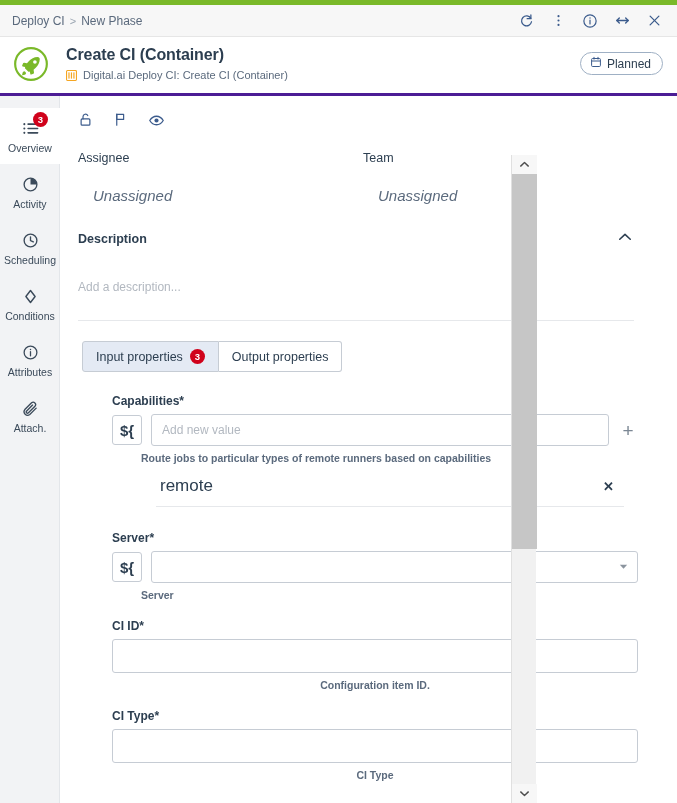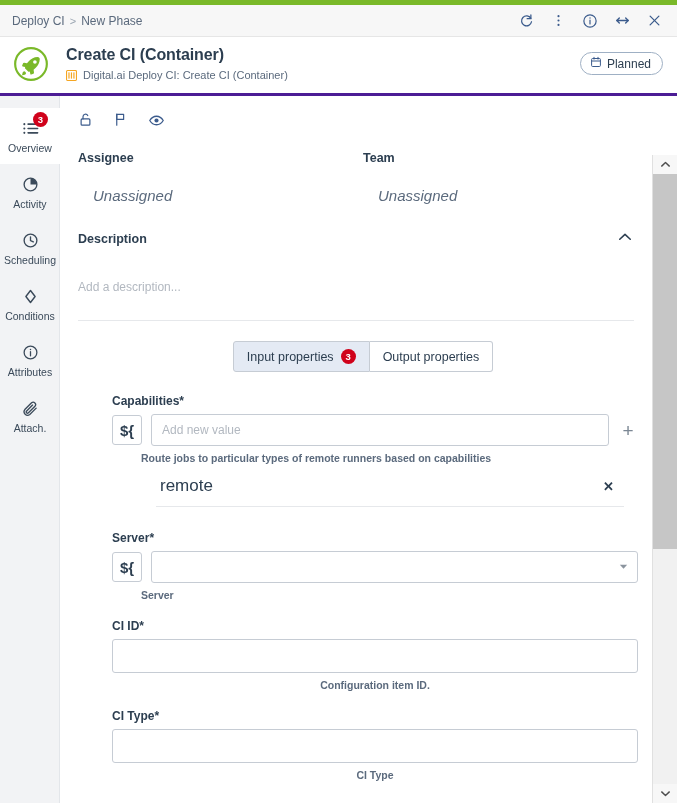--- a/index.html
+++ b/index.html
@@ -2,21 +2,21 @@
 <html><head>
 <meta charset="utf-8">
 <style>
   * { box-sizing: border-box; margin: 0; padding: 0; }
   html, body {
     width: 677px; height: 803px;
     font-family: "Liberation Sans", sans-serif;
     background: #ffffff;
     overflow: hidden;
   }
-  #app { position: relative; width: 677px; height: 803px; background:#fff;border-radius:31px; }
+  #app { position: relative; width: 536px; height: 803px; background:#fff;border-radius:31px; }
 
   
   .green-strip {
     position:absolute; top:0; left:0; width:677px; height:5px;
     background:#7ab929;
   }
 
   
   .crumb-bar {
     position:absolute; top:5px; left:0; width:677px; height:32px;
@@ -86,35 +86,35 @@
   
   .main {
     position:absolute; top:96px; left:60px; width:592px; height:707px;
     background:#fff; overflow:hidden;
   }
   .inline-icons { display:flex; gap:20px; padding:16px 0 0 18px; }
   .inline-icons .ii { color:#3b5b8c; cursor:pointer; }
 
   .two-col { display:flex; padding:18px 0 0 18px; }
   .col { width:285px; }
-  .col h4 { font-size:12.5px; font-weight:bold; color:#2c3e50; }
+  .col h4 { font-size:12.5px; font-weight:normal; color:#2c3e50; }
   .col .val { margin-top:22px; padding-left:15px; font-size:15px; color:#5b6a7d;font-style:italic; }
 
   .desc-head {
     display:flex; align-items:center; margin:24px 18px 0 18px;
   }
   .desc-head h4 { font-size:12.5px; font-weight:bold; color:#2c3e50; }
   .desc-head .chev { margin-left:auto; color:#2c3e50; cursor:pointer; }
   .desc-ph {
     margin:30px 18px 0 18px; font-size:12px; color:#b2b8c0; cursor:text;
   }
   .hr { margin:26px 18px 0 18px; border-top:1px solid #e6e8eb; }
 
   
-  .tabs { display:flex; margin:20px 8px 0 22px;justify-content:center; }
+  .tabs { display:flex; margin:20px 8px 0 22px; }
   .tab {
     border:1px solid #c6ccd4; font-size:12.5px; color:#2c3e50;
     padding:7px 13px; background:#fff; cursor:pointer;
     display:flex; align-items:center; gap:7px; line-height:14px;
   }
   .tab:first-child { border-radius:3px 0 0 3px; background:#e4eaf4; }
   .tab:last-child { border-radius:0 3px 3px 0; border-left:none; }
   .tab .tbadge {
     min-width:15px; height:15px; border-radius:8px; background:#d0021b;
     color:#fff; font-size:9.5px; font-weight:bold;

